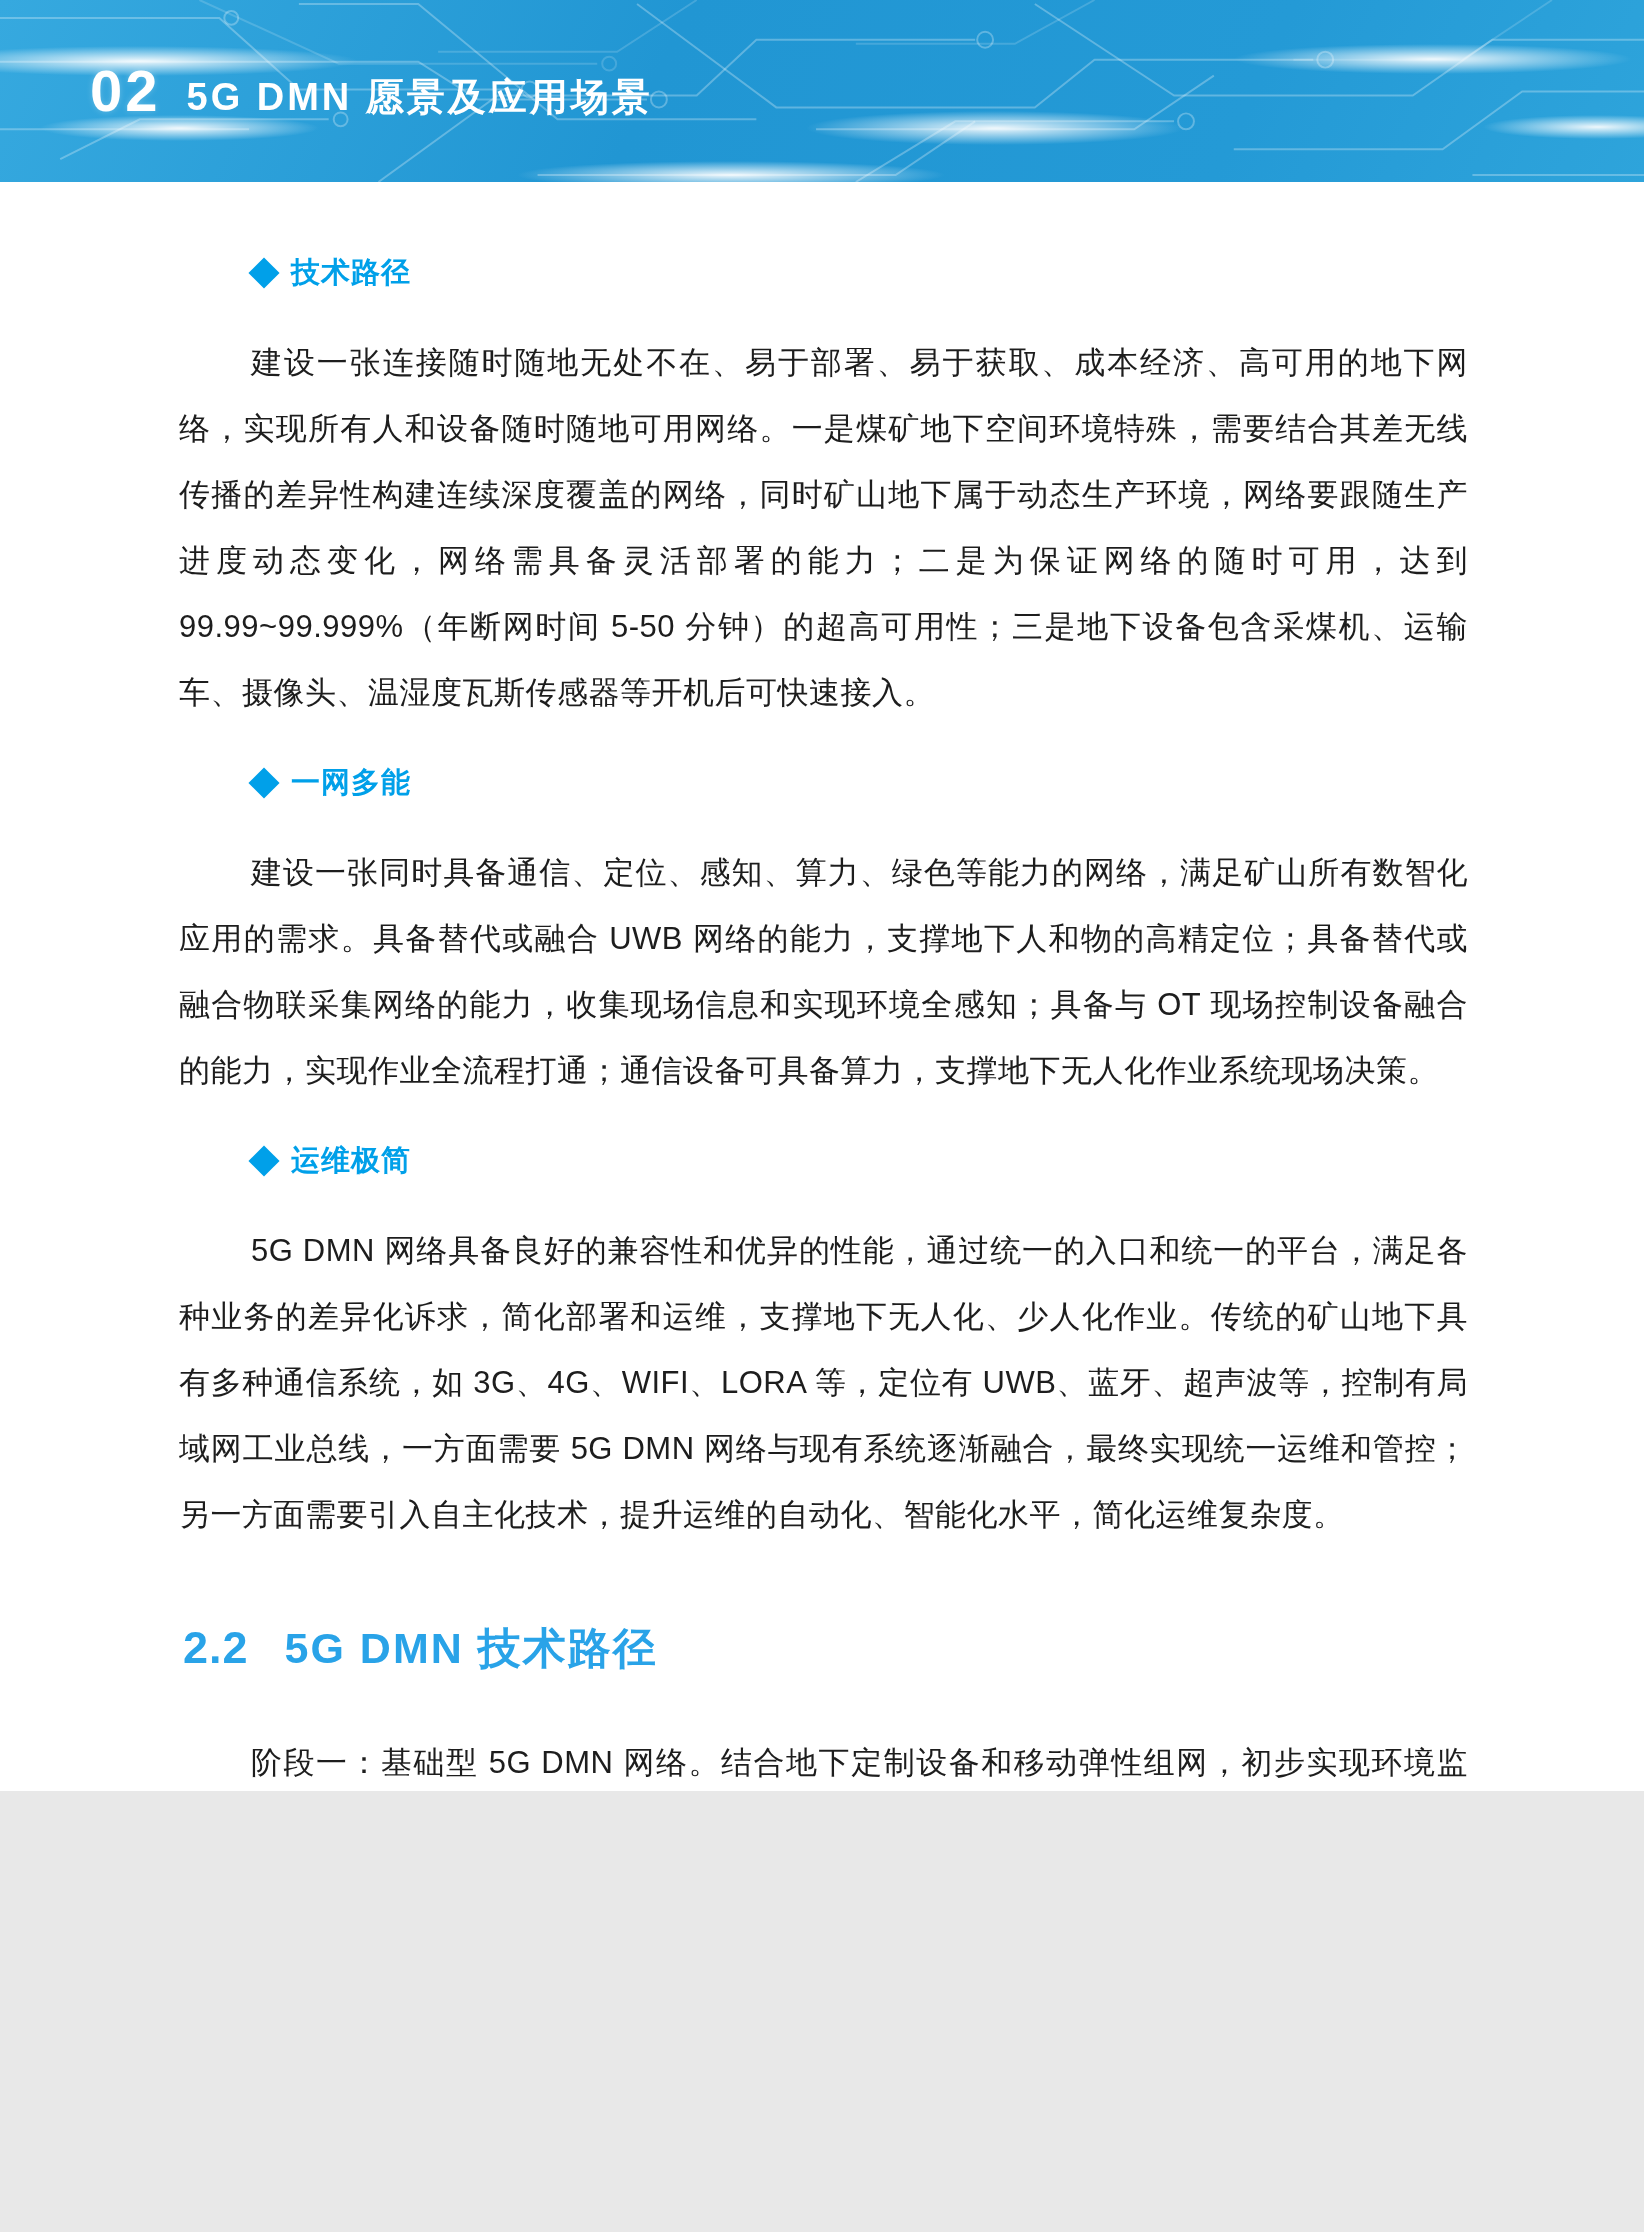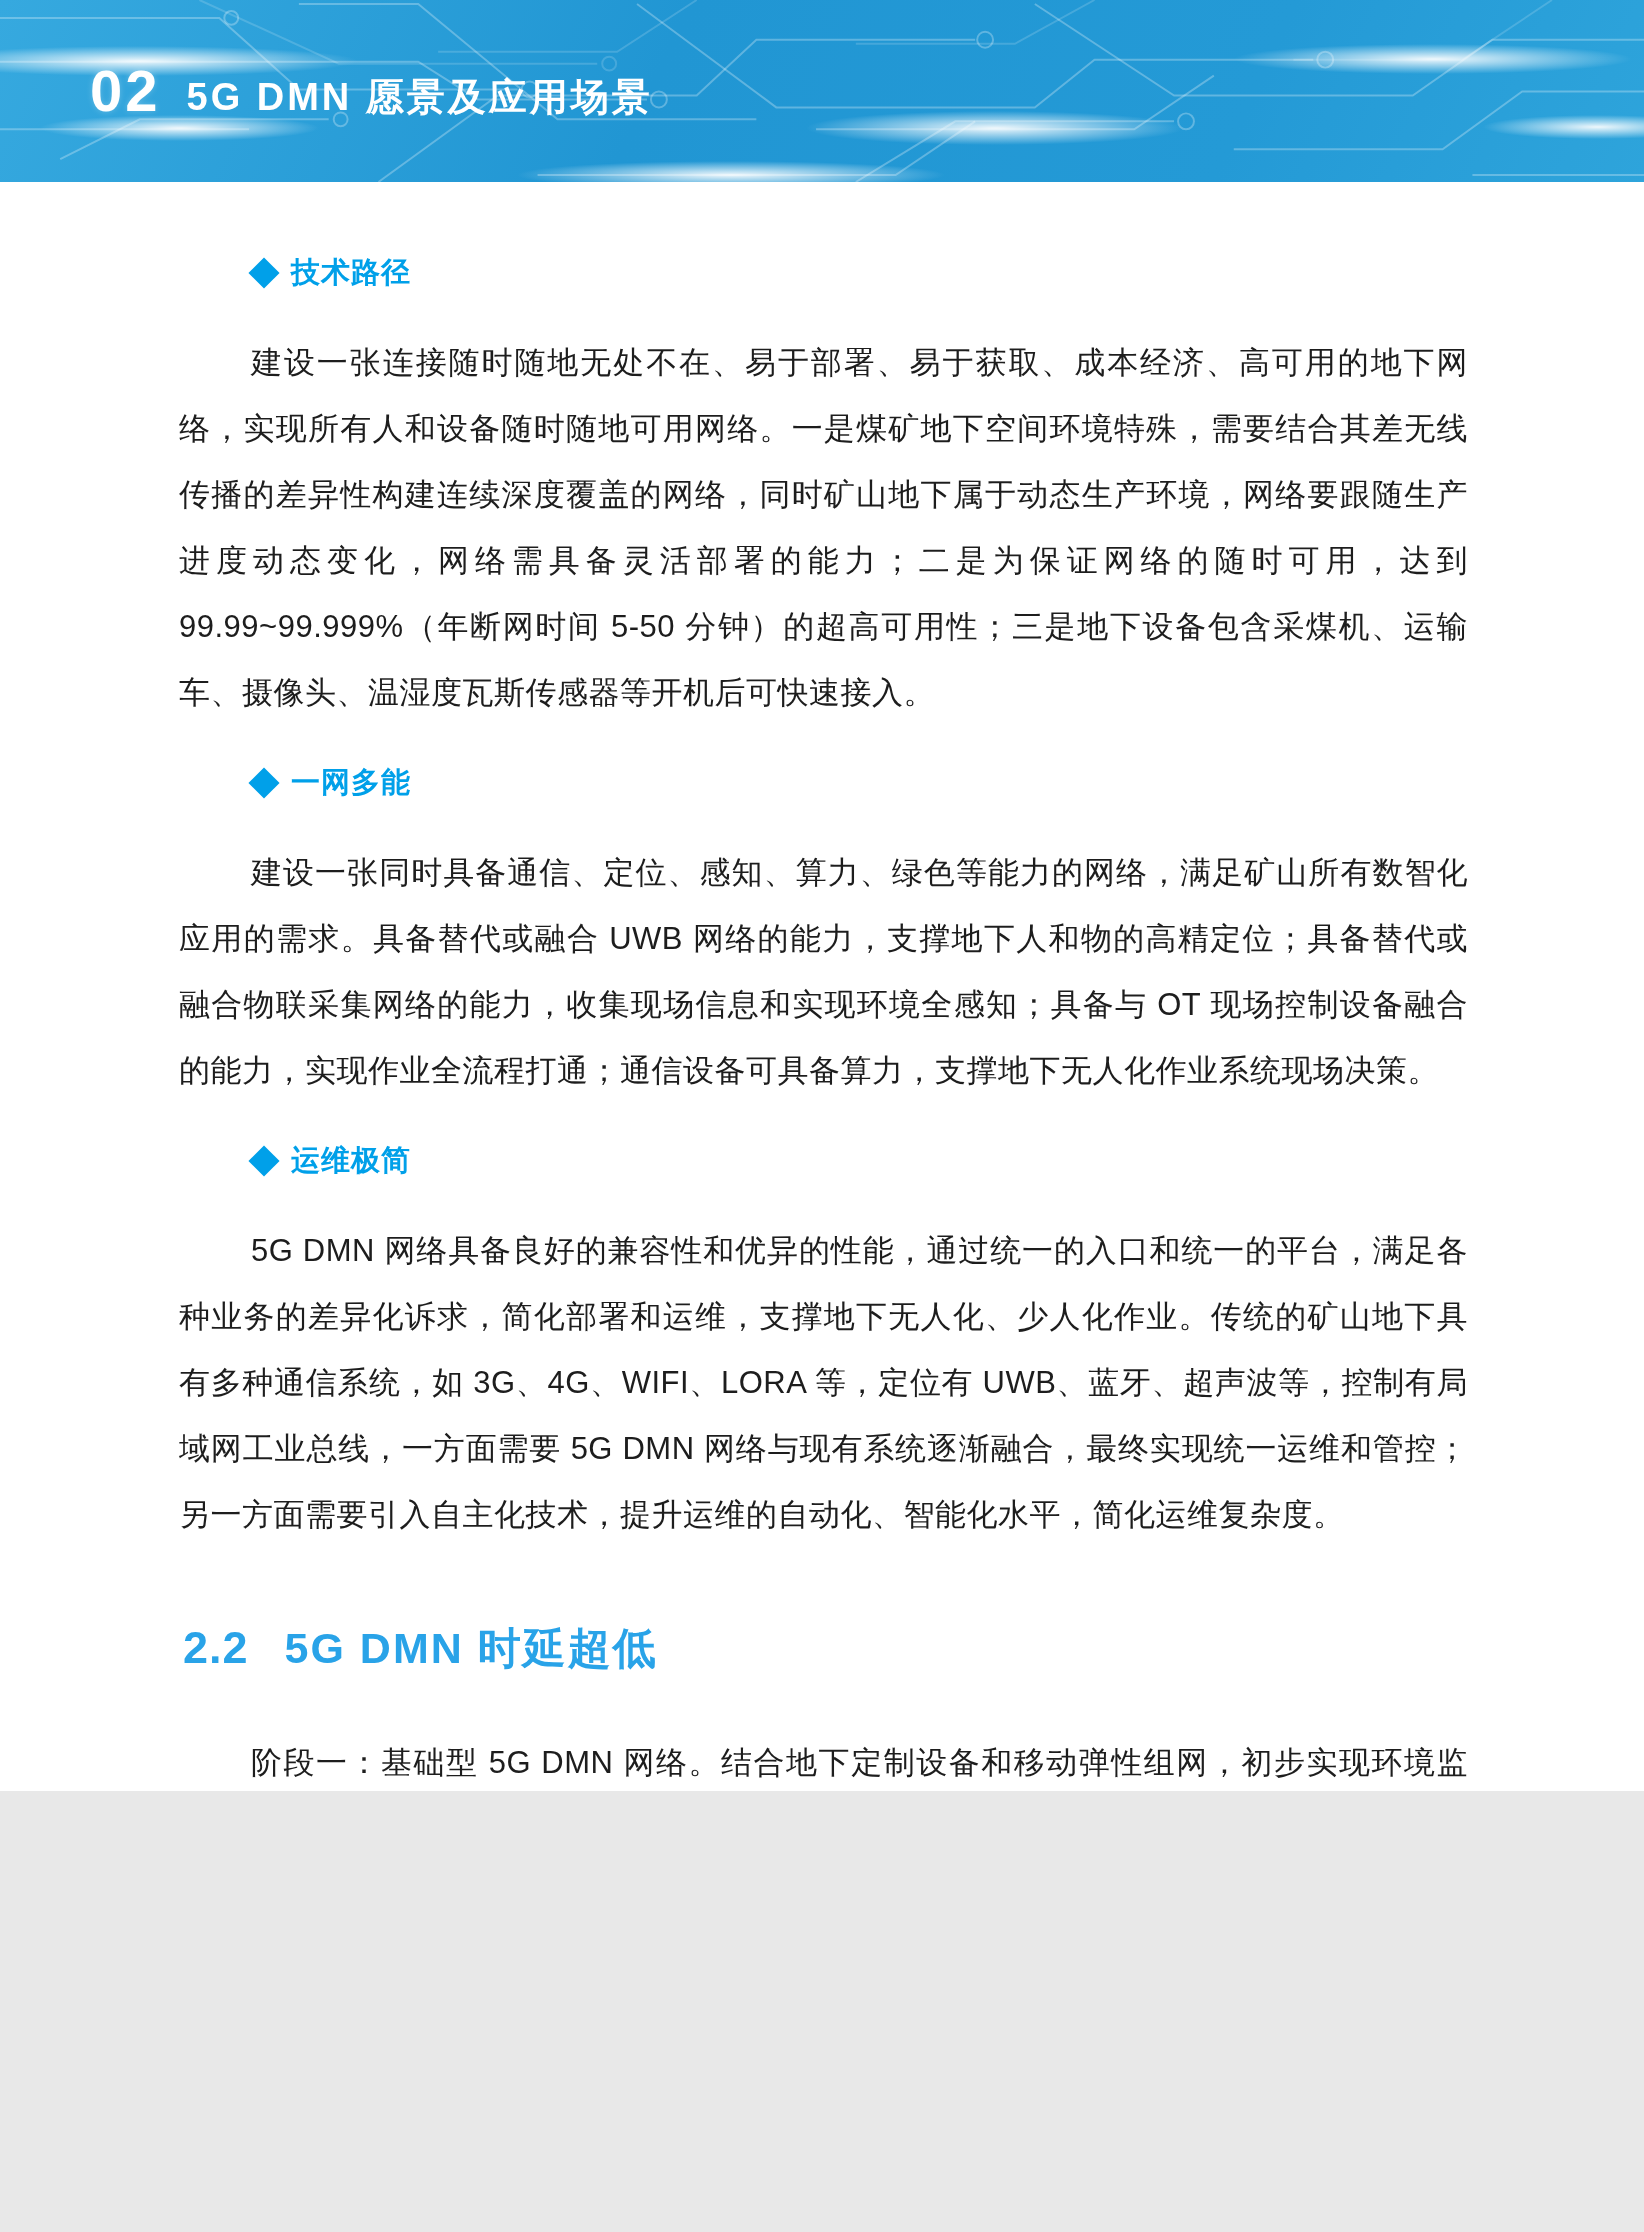--- a/index.html
+++ b/index.html
@@ -140,21 +140,21 @@
     <section class="v-section">
       <div class="v-heading">
         <span class="diamond"></span>
         <span class="v-title">运维极简</span>
       </div>
       <p class="body-p">5G DMN 网络具备良好的兼容性和优异的性能，通过统一的入口和统一的平台，满足各种业务的差异化诉求，简化部署和运维，支撑地下无人化、少人化作业。传统的矿山地下具有多种通信系统，如 3G、4G、WIFI、LORA 等，定位有 UWB、蓝牙、超声波等，控制有局域网工业总线，一方面需要 5G DMN 网络与现有系统逐渐融合，最终实现统一运维和管控；另一方面需要引入自主化技术，提升运维的自动化、智能化水平，简化运维复杂度。</p>
     </section>
 
     <div class="h22">
       <span class="h22-num">2.2</span>
-      <span class="h22-title">5G DMN 时延超低</span>
+      <span class="h22-title">5G DMN 技术路径</span>
     </div>
 
     <p class="body-p">阶段一：基础型 5G DMN 网络。结合地下定制设备和移动弹性组网，初步实现环境监测、视频类多网融合，打造具有数百兆上行、时延稳定至、高可用的安全泛在网络。满足矿山主要环节自动化、智能化运行，基本满足掘进工作面和综采工作面内减人少人、降本增效的需求。</p>
 
   </div>
 
   <div class="footer-page">
     <span>6</span>
   </div>
 

